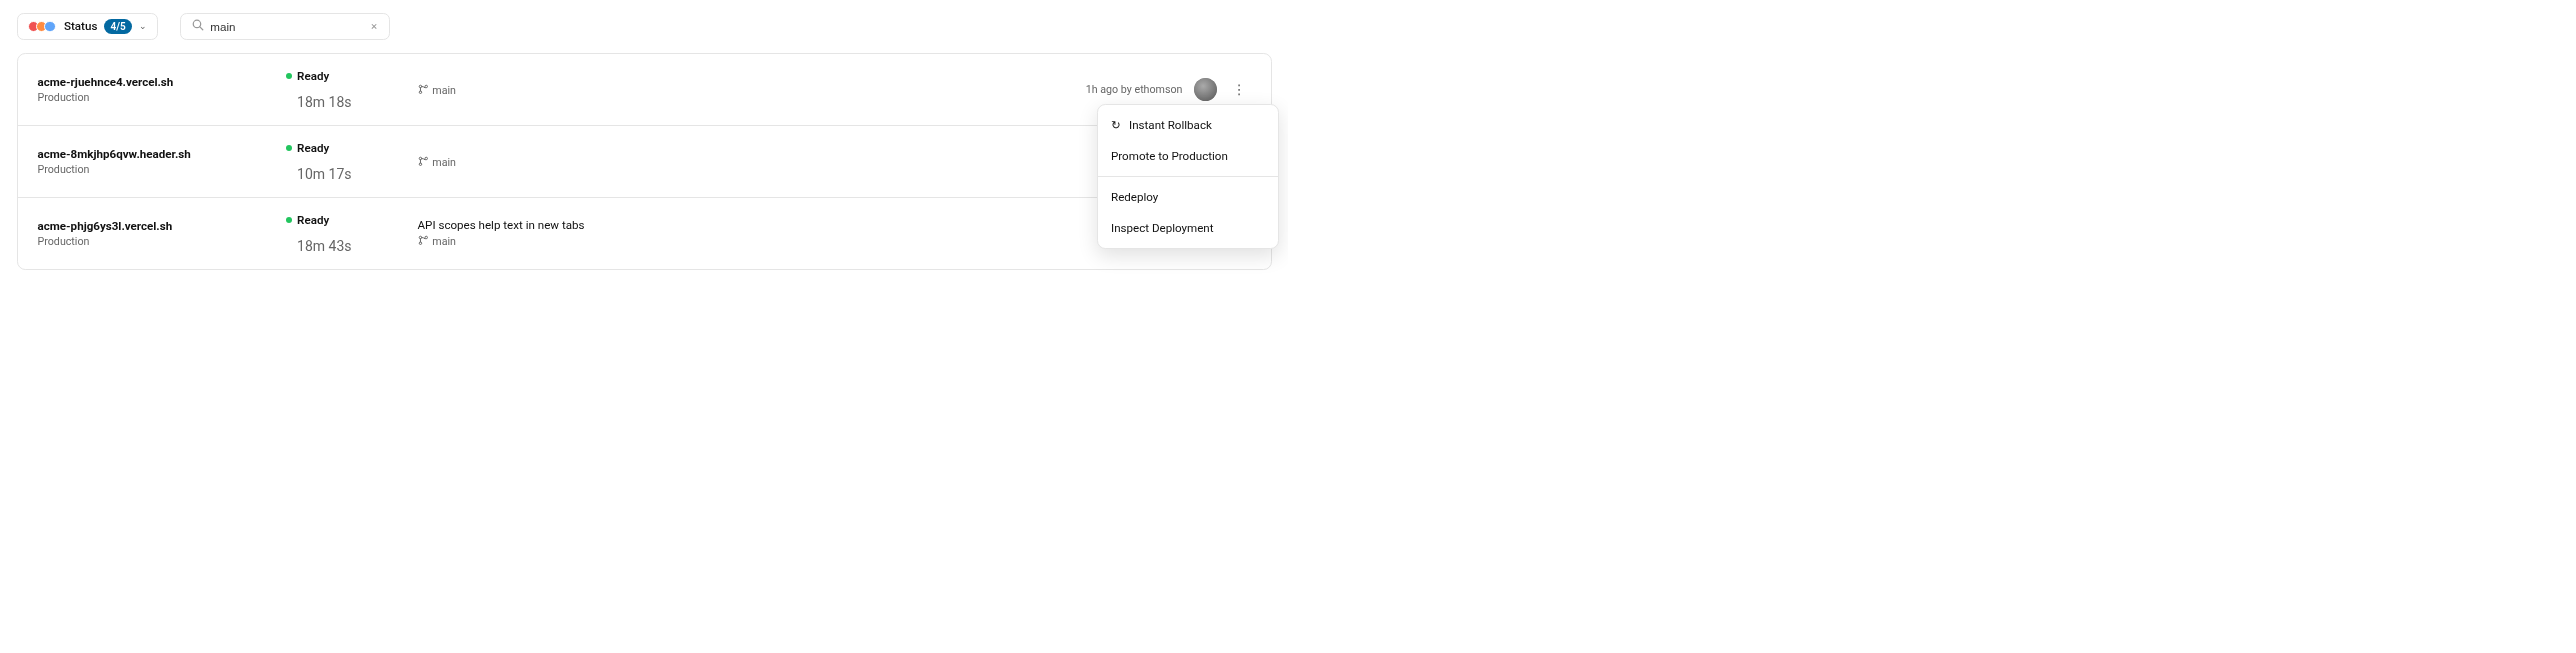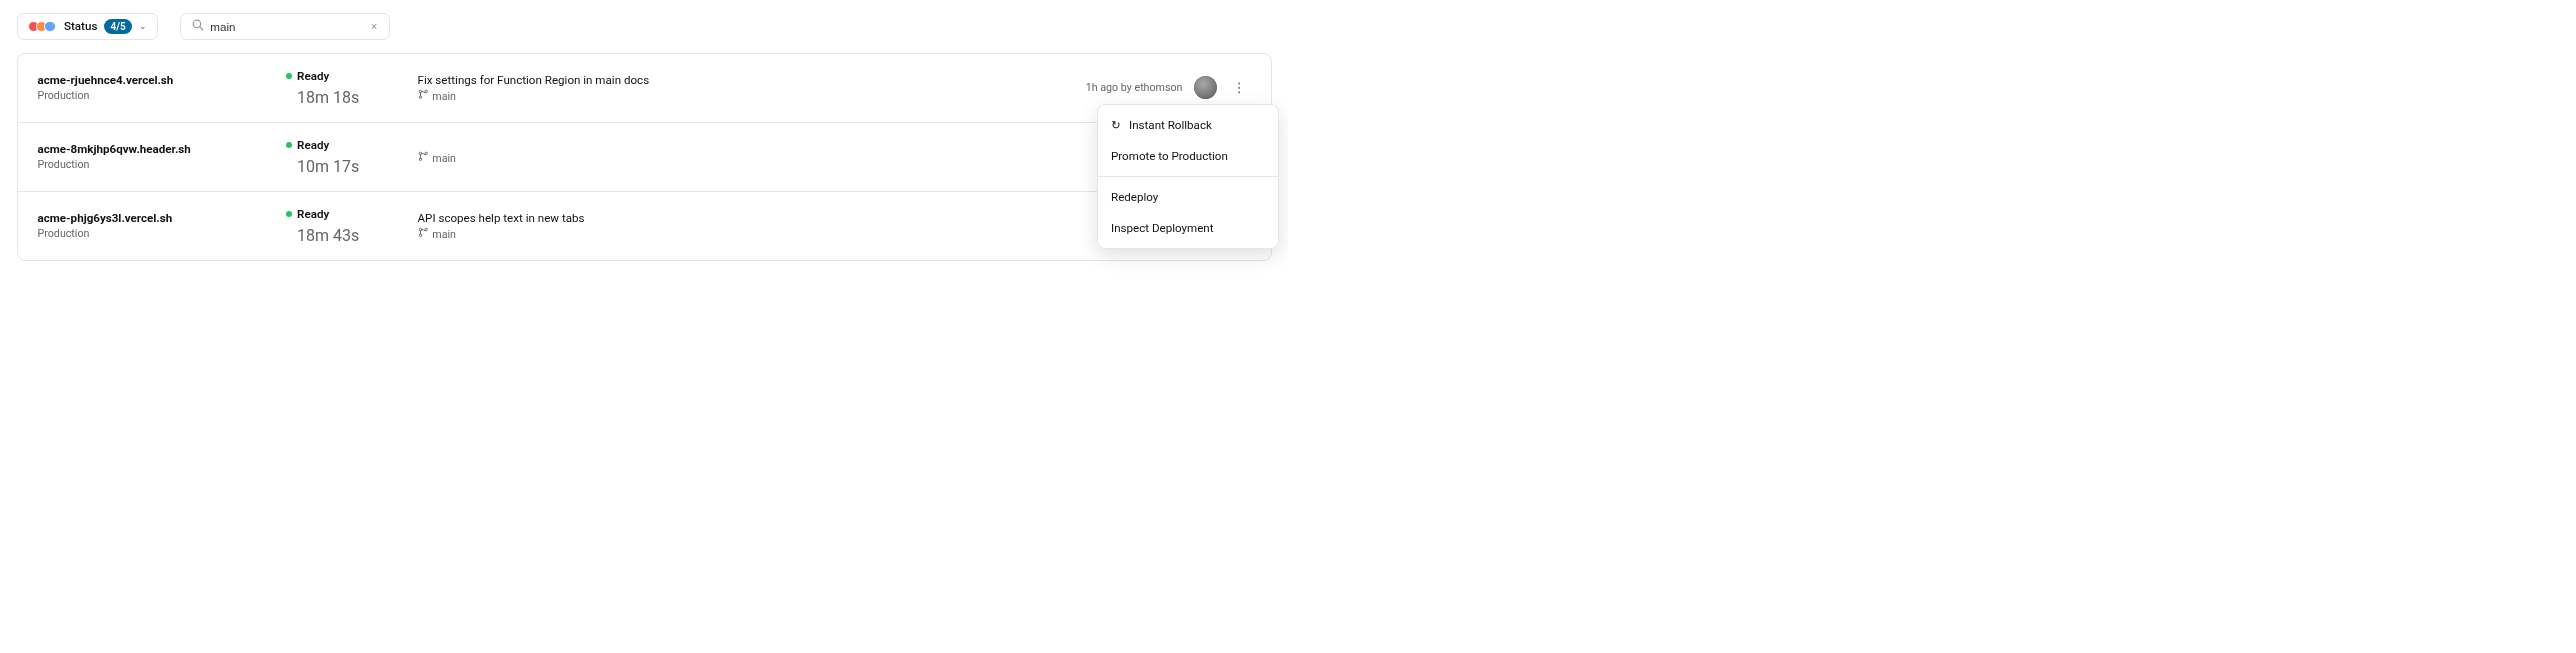--- a/index.html
+++ b/index.html
@@ -154,23 +154,23 @@
 
     .status-dot {
       width: 6.6px;
       height: 6.6px;
       border-radius: 50%;
       background: #22c55e;
       flex-shrink: 0;
     }
 
     .build-time {
-      font-size: 16px;
+      font-size: 14px;
       color: #666;
-      margin-top: 5px;
+      margin-top: 11px;
       padding-left: 11.6px;
     }
 
     .col-commit {
       flex: 1;
     }
 
     .commit-message {
       font-size: 11.6px;
       color: #111;
@@ -305,21 +305,20 @@
       <div class="deployment-env">Production</div>
     </div>
     <div class="col-status">
       <div class="status-ready">
         <div class="status-dot"></div>
         <span>Ready</span>
       </div>
       <div class="build-time">18m 18s</div>
     </div>
     <div class="col-commit">
-      <div class="commit-message">Fix settings for Function Region in main docs</div>
       <div class="commit-branch">
         <span class="branch-icon">
           <svg width="10.7" height="10.7" viewBox="0 0 13 13" fill="none">
             <circle cx="3" cy="3" r="1.5" stroke="#666" stroke-width="1.2"></circle>
             <circle cx="3" cy="10" r="1.5" stroke="#666" stroke-width="1.2"></circle>
             <circle cx="10" cy="3" r="1.5" stroke="#666" stroke-width="1.2"></circle>
             <path d="M3 4.5V8.5" stroke="#666" stroke-width="1.2" stroke-linecap="round"></path>
             <path d="M4.5 3 Q7 3 8.5 4.5" stroke="#666" stroke-width="1.2" stroke-linecap="round" fill="none"></path>
           </svg>
         </span>

